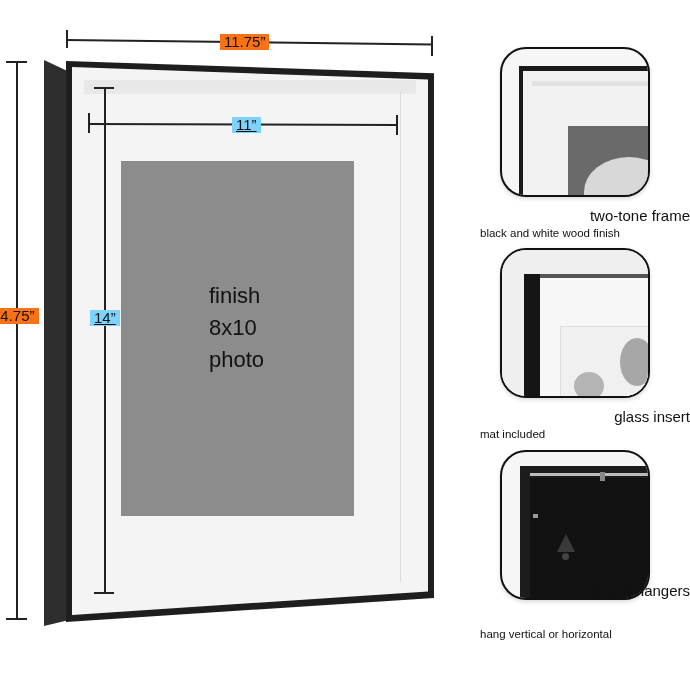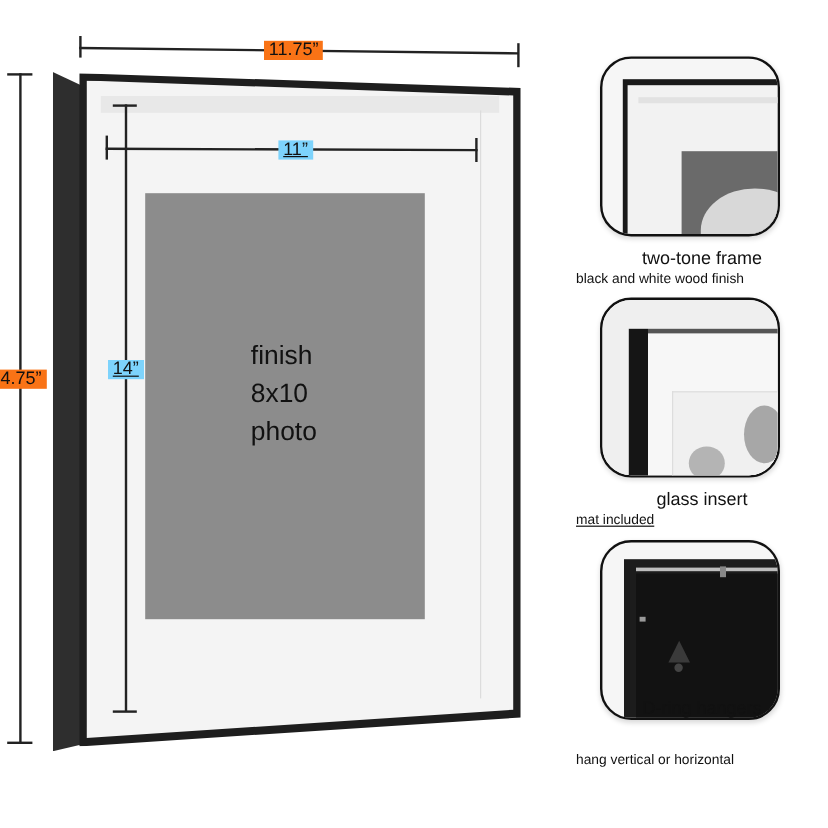--- a/index.html
+++ b/index.html
@@ -19,21 +19,21 @@
   .mat { position: absolute; left: 72px; top: 67px; width: 356px; height: 548px; background: #f4f4f4;
          clip-path: polygon(0 0, 100% 2.3%, 100% 95.7%, 0 100%); }
   .mat-bevel { position: absolute; left: 84px; top: 80px; width: 332px; height: 14px; background: #e8e8e8; }
   .mat-inner-edge { position: absolute; left: 400px; top: 92px; width: 1px; height: 490px; background: #dcdcdc; }
   .photo { position: absolute; left: 121px; top: 161px; width: 233px; height: 355px; background: #8c8c8c; }
   .photo-text { position: absolute; left: 209px; top: 280px; font-size: 22px; line-height: 32px; color: #111; }
 
   
   .card { position: absolute; left: 500px; width: 150px; height: 150px; border: 2.5px solid #111; border-radius: 26px;
           overflow: hidden; background: #f6f6f6; box-sizing: border-box; box-shadow: 0 2px 4px rgba(0,0,0,0.15); }
-  .card-title { position: absolute; left: 480px; width: 210px; text-align: center; font-size: 15px; color: #111; }
+  .card-title { position: absolute; left: 480px; width: 210px; text-align: right; font-size: 15px; color: #111; }
   .card-sub { position: absolute; left: 480px; width: 210px; font-size: 11.5px; color: #111; }
 </style>
 </head>
 <body>
 
 <div class="line-v" style="left:66px;top:30px;height:18px;"></div>
 <div class="line-h" style="left:66px;top:39px;width:366px;transform:rotate(0.7deg);transform-origin:left;"></div>
 <div class="line-v" style="left:431px;top:36px;height:20px;"></div>
 <div class="dim-label" style="left:220px;top:34px;">11.75”</div>
 
@@ -56,21 +56,21 @@
 </div>
 
 <div class="line-v" style="left:88px;top:113px;height:20px;"></div>
 <div class="line-h" style="left:88px;top:123px;width:310px;transform:rotate(0.2deg);transform-origin:left;"></div>
 <div class="line-v" style="left:396px;top:115px;height:20px;"></div>
 <div class="dim-label on-mat" style="left:232px;top:117px;">11”</div>
 
 <div class="line-h" style="left:94px;top:87px;width:20px;"></div>
 <div class="line-v" style="left:104px;top:87px;height:506px;"></div>
 <div class="line-h" style="left:94px;top:592px;width:20px;"></div>
-<div class="dim-label on-mat" style="left:90px;top:300px;">14”</div>
+<div class="dim-label on-mat" style="left:90px;top:310px;">14”</div>
 
 <div class="card" style="top:47px;">
   <div class="abs" style="left:17px;top:17px;width:140px;height:140px;background:#1a1a1a;"></div>
   <div class="abs" style="left:21px;top:22px;width:140px;height:140px;background:#f2f2f2;"></div>
   <div class="abs" style="left:30px;top:32px;width:140px;height:5px;background:#e2e2e2;"></div>
   <div class="abs" style="left:66px;top:77px;width:90px;height:90px;background:#6a6a6a;"></div>
   <div class="abs" style="left:82px;top:108px;width:90px;height:70px;background:#d8d8d8;border-radius:50% 50% 0 0;"></div>
 </div>
 <div class="card-title" style="top:207px;">two-tone frame</div>
 <div class="card-sub" style="top:227px;">black and white wood finish</div>
@@ -78,21 +78,21 @@
 <div class="card" style="top:248px;">
   <div class="abs" style="left:0;top:0;width:150px;height:150px;background:#efefef;"></div>
   <div class="abs" style="left:22px;top:24px;width:16px;height:130px;background:#151515;"></div>
   <div class="abs" style="left:38px;top:24px;width:120px;height:4px;background:#555;"></div>
   <div class="abs" style="left:38px;top:28px;width:120px;height:130px;background:#f7f7f7;"></div>
   <div class="abs" style="left:58px;top:76px;width:100px;height:80px;background:#f0f0f0;border-left:1px solid #ddd;border-top:1px solid #ddd;"></div>
   <div class="abs" style="left:72px;top:122px;width:30px;height:28px;background:#9a9a9a;border-radius:50%;opacity:0.7;"></div>
   <div class="abs" style="left:118px;top:88px;width:34px;height:48px;background:#8f8f8f;border-radius:50%;opacity:0.75;"></div>
 </div>
 <div class="card-title" style="top:408px;">glass insert</div>
-<div class="card-sub" style="top:428px;text-decoration:underline;">mat included</div>
+<div class="card-sub" style="top:428px;">mat included</div>
 
 <div class="card" style="top:450px;">
   <div class="abs" style="left:18px;top:14px;width:140px;height:140px;background:#1c1c1c;"></div>
   <div class="abs" style="left:28px;top:21px;width:130px;height:3px;background:#bdbdbd;"></div>
   <div class="abs" style="left:28px;top:26px;width:130px;height:130px;background:#121212;"></div>
   <div class="abs" style="left:98px;top:20px;width:5px;height:9px;background:#888;"></div>
   <div class="abs" style="left:31px;top:62px;width:5px;height:4px;background:#999;"></div>
   <div class="abs" style="left:55px;top:82px;width:0;height:0;border-left:9px solid transparent;border-right:9px solid transparent;border-bottom:18px solid #3a3a3a;"></div>
   <div class="abs" style="left:60px;top:101px;width:7px;height:7px;border-radius:50%;background:#444;"></div>
 </div>

